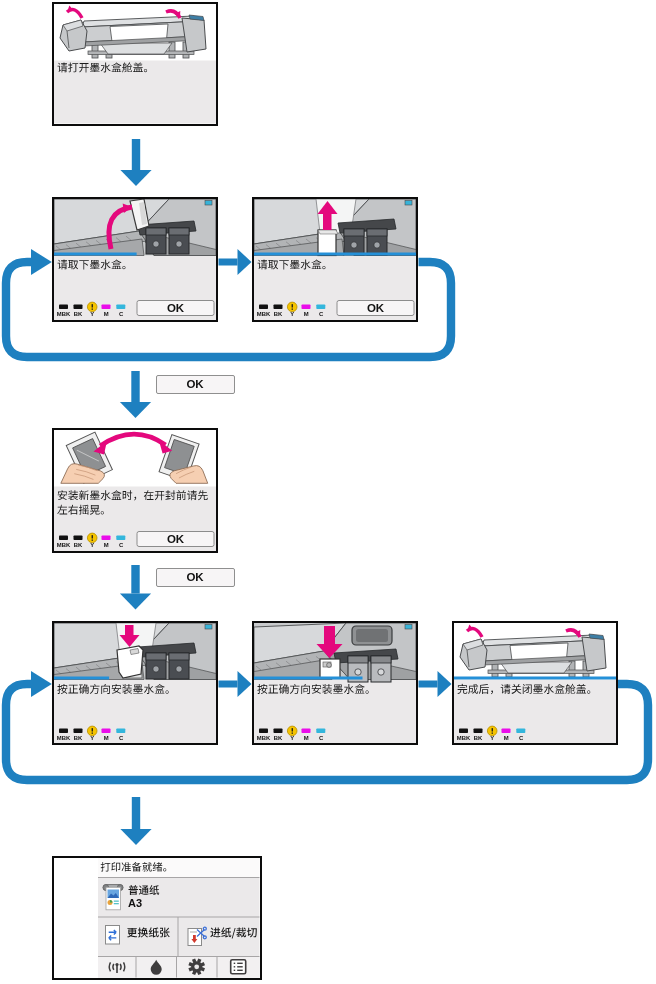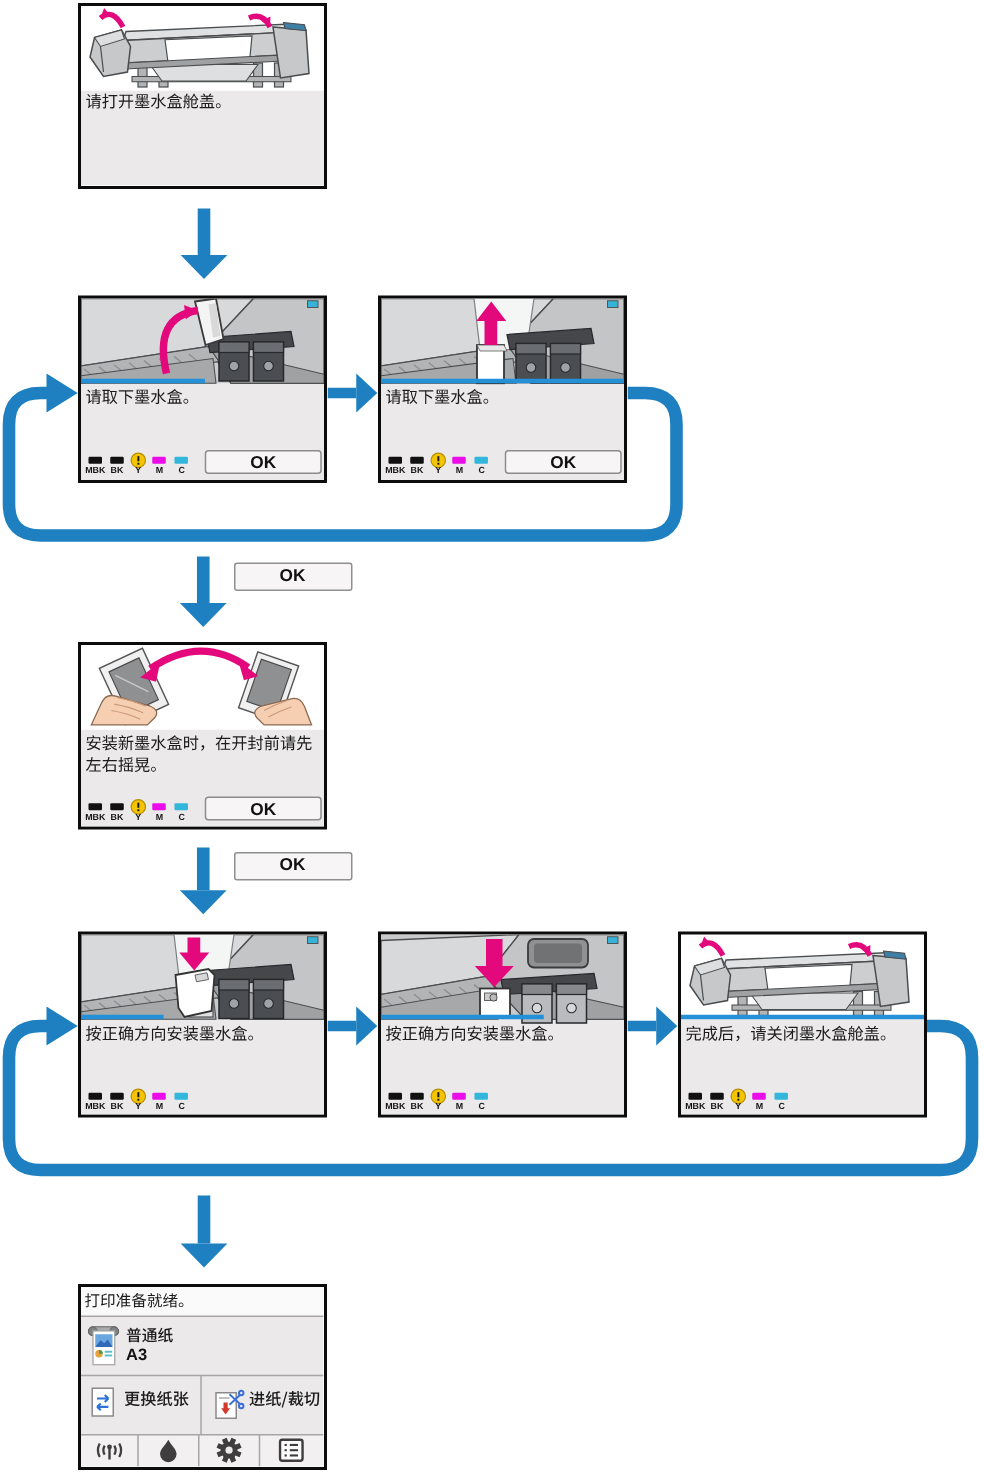--- a/index.html
+++ b/index.html
@@ -318,21 +318,21 @@
       <circle cx="38.2" cy="107.9" r="4.8" fill="#f5c400" stroke="#b88f00" stroke-width="0.8"></circle>
       <rect x="37.6" y="105.1" width="1.3" height="3.4" fill="#1a1a1a"></rect>
       <rect x="37.6" y="109.5" width="1.3" height="1.3" fill="#1a1a1a"></rect>
       <text x="9.5" y="116.5" font-family="Liberation Sans, sans-serif" font-size="5.9" font-weight="bold" fill="#111" text-anchor="middle">MBK</text>
       <text x="24" y="116.5" font-family="Liberation Sans, sans-serif" font-size="5.9" font-weight="bold" fill="#111" text-anchor="middle">BK</text>
       <text x="38.2" y="116.5" font-family="Liberation Sans, sans-serif" font-size="5.9" font-weight="bold" fill="#111" text-anchor="middle">Y</text>
       <text x="52.3" y="116.5" font-family="Liberation Sans, sans-serif" font-size="5.9" font-weight="bold" fill="#111" text-anchor="middle">M</text>
       <text x="67.1" y="116.5" font-family="Liberation Sans, sans-serif" font-size="5.9" font-weight="bold" fill="#111" text-anchor="middle">C</text>
     </svg>
   </div>
-<div class="scr" style="left:52px;top:856px;width:161.5px;height:119.5px;">
+<div class="scr" style="left:52px;top:856px;width:161.5px;height:119.5px;padding-left:44px;">
     <svg class="body" width="161.5" height="119.5" viewBox="0 0 161.5 119.5">
       <rect x="0" y="0" width="161.5" height="19.5" fill="#fbfafa"></rect>
       <rect x="0" y="19.5" width="161.5" height="100.0" fill="#ebe9ea"></rect>
       <rect x="0" y="98.5" width="161.5" height="21.0" fill="#f2f0f1"></rect>
       <line x1="0" y1="19.5" x2="161.5" y2="19.5" stroke="#a7a5a6" stroke-width="1"></line>
       <line x1="0" y1="59" x2="161.5" y2="59" stroke="#a7a5a6" stroke-width="1"></line>
       <line x1="0" y1="98.5" x2="161.5" y2="98.5" stroke="#a7a5a6" stroke-width="1"></line>
       <line x1="80" y1="59" x2="80" y2="98.5" stroke="#a7a5a6" stroke-width="1"></line>
       <line x1="38" y1="98.5" x2="38" y2="119.5" stroke="#a7a5a6" stroke-width="1"></line>
       <line x1="78.5" y1="98.5" x2="78.5" y2="119.5" stroke="#a7a5a6" stroke-width="1"></line>

